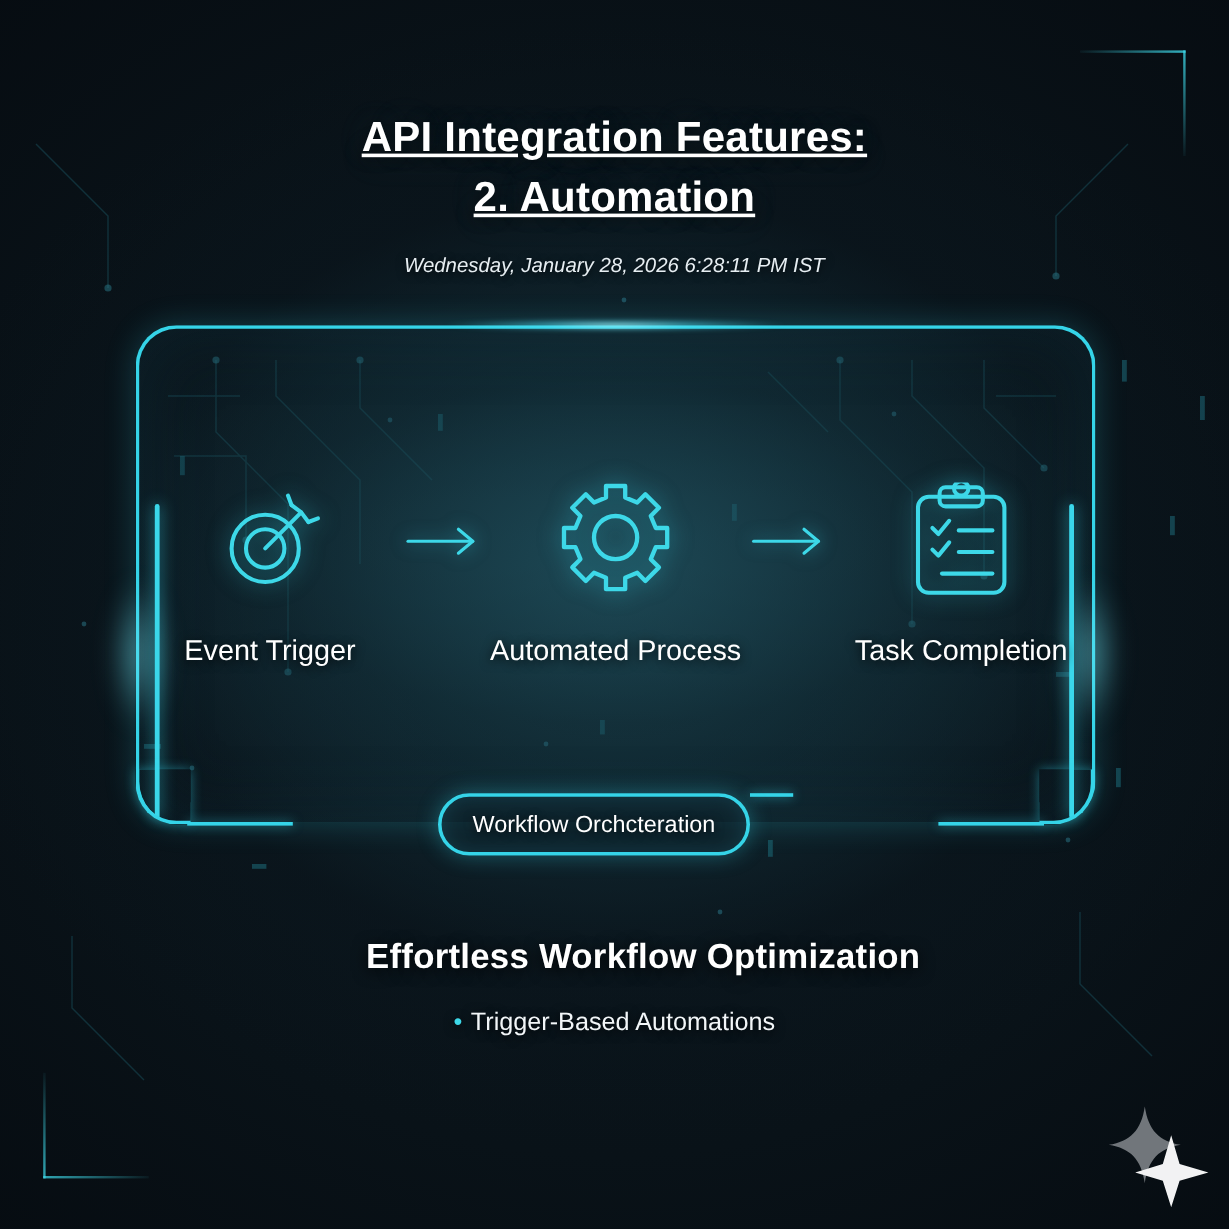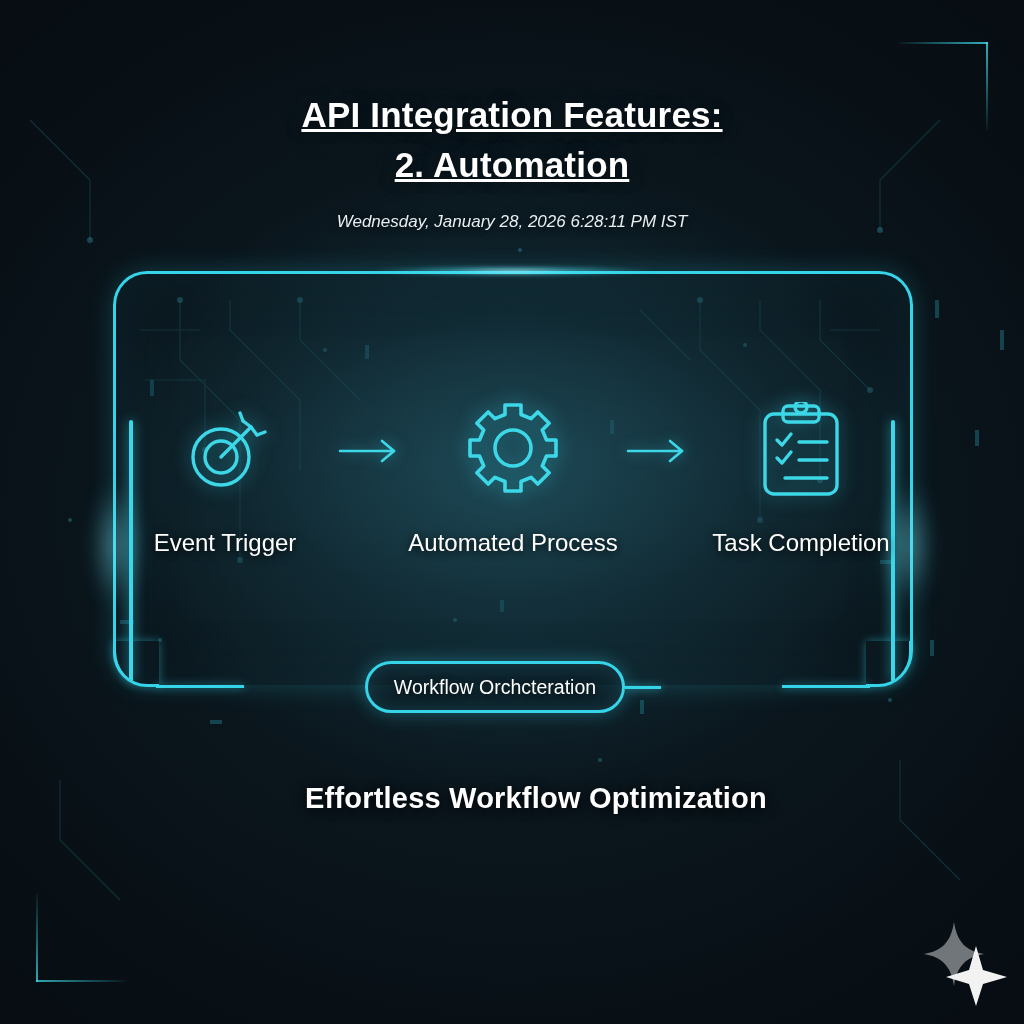--- a/index.html
+++ b/index.html
@@ -90,21 +90,21 @@
   .step .cap{
     margin-top:22px; font-size:24px; color:#ffffff; white-space:nowrap;
     text-shadow:0 2px 9px rgba(0,0,0,.9);
   }
   .arrow{ width:92px; height:112px; display:flex; align-items:center; justify-content:center;
           filter:drop-shadow(0 0 7px rgba(53,212,232,.5)); }
 
   
   #pills{
     position:absolute; left:113px; top:661px; width:800px; height:52px;
-    display:flex; align-items:center; justify-content:center;
+    display:flex; justify-content:center;
   }
   .pill{
     position:relative;
     border:3px solid #35d4e8; border-radius:26px;
     height:52px; padding:0 26px;
     display:flex; align-items:center; justify-content:center;
     font-size:19.5px; color:#ffffff; white-space:nowrap;
     background:rgba(14,34,43,.55);
     box-shadow:0 0 18px rgba(53,212,232,.35), inset 0 0 16px rgba(35,110,130,.35);
     text-shadow:0 2px 8px rgba(0,0,0,.85);
@@ -288,20 +288,23 @@
   <div id="pills">
     <div class="pill">
       <span>Workflow Orchcteration</span>
     </div>
     <div class="pillgap"></div>
   </div>
 
   <div id="footer">
     <div class="f-title">Effortless Workflow Optimization</div>
     <ul class="f-list">
+      <li>
+        <span class="dot">•</span><span>Trigger-Based Automations</span>
+      </li>
     </ul>
   </div>
 
   <svg id="watermark" viewBox="0 0 96 96" xmlns="http://www.w3.org/2000/svg">
     <path d="M38 12 C41 32 50 41 68 44 C50 47 41 56 38 76 C35 56 26 47 8 44 C26 41 35 32 38 12 Z" fill="#8b8f94" opacity=".85"></path>
     <path d="M60 36 L67 60 L91 67 L67 74 L60 96 L53 74 L30 67 L53 60 Z" fill="#ffffff"></path>
   </svg>
 
 </div>
 

